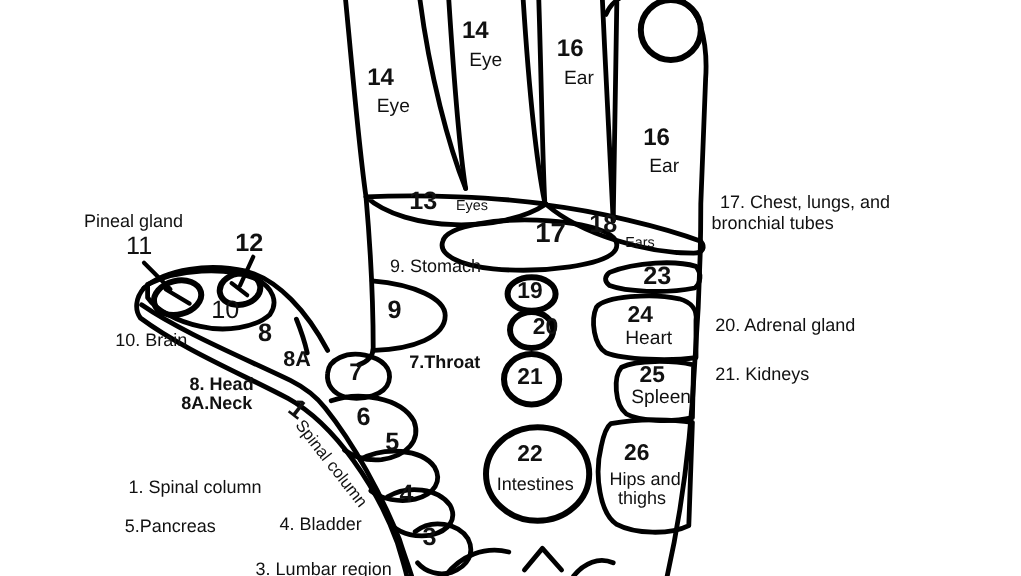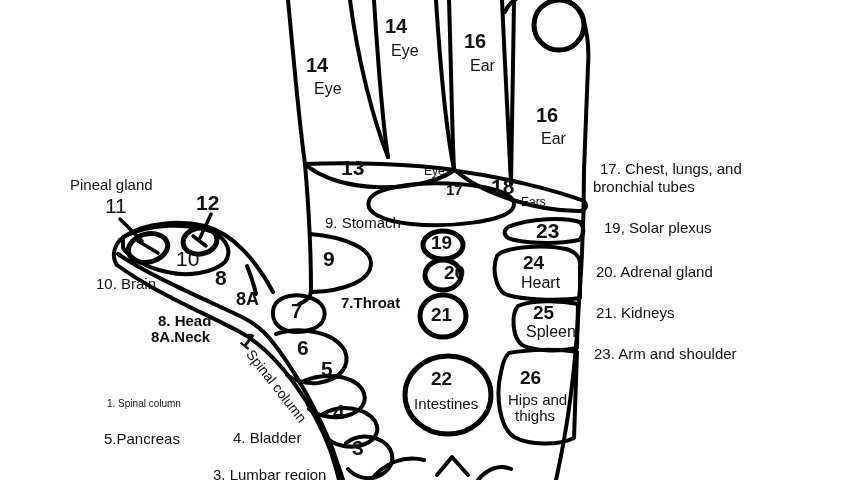--- a/index.html
+++ b/index.html
@@ -90,22 +90,22 @@
   <div class="lbl b" style="left:306px;top:55px;font-size:20px;">14</div>
   <div class="lbl" style="left:314px;top:81px;font-size:16px;">Eye</div>
   <div class="lbl b" style="left:385px;top:16px;font-size:20px;">14</div>
   <div class="lbl" style="left:391px;top:43px;font-size:16px;">Eye</div>
   <div class="lbl b" style="left:464px;top:31px;font-size:20px;">16</div>
   <div class="lbl" style="left:470px;top:58px;font-size:16px;">Ear</div>
   <div class="lbl b" style="left:536px;top:105px;font-size:20px;">16</div>
   <div class="lbl" style="left:541px;top:131px;font-size:16px;">Ear</div>
 
   <div class="lbl b" style="left:341px;top:157px;font-size:21px;">13</div>
-  <div class="lbl" style="left:380px;top:165px;font-size:12px;margin-left:44px;">Eyes</div>
-  <div class="lbl b" style="left:446px;top:182px;font-size:15px;">17</div>
+  <div class="lbl" style="left:380px;top:165px;font-size:12px;">Eyes</div>
+  <div class="lbl b" style="left:446px;top:182px;font-size:23px;">17</div>
   <div class="lbl b" style="left:491px;top:176px;font-size:21px;">18</div>
   <div class="lbl" style="left:521px;top:196px;font-size:12px;">Ears</div>
   <div class="lbl" style="left:325px;top:215px;font-size:15px;">9. Stomach</div>
   <div class="lbl b" style="left:323px;top:248px;font-size:21px;">9</div>
   <div class="lbl b" style="left:431px;top:233px;font-size:19px;">19</div>
   <div class="lbl b" style="left:431px;top:263px;font-size:19px;margin-left:13px;">20</div>
   <div class="lbl b" style="left:431px;top:305px;font-size:19px;text-align:center;">21</div>
   <div class="lbl b" style="left:536px;top:220px;font-size:21px;">23</div>
   <div class="lbl b" style="left:523px;top:253px;font-size:19px;">24</div>
   <div class="lbl" style="left:521px;top:275px;font-size:16px;">Heart</div>
@@ -127,25 +127,23 @@
   <div class="lbl b" style="left:297px;top:337px;font-size:21px;">6</div>
   <div class="lbl b" style="left:321px;top:358px;font-size:21px;">5</div>
   <div class="lbl b" style="left:333px;top:401px;font-size:21px;">4</div>
   <div class="lbl b" style="left:352px;top:437px;font-size:21px;">3</div>
   <div class="lbl" style="left:255px;top:347px;font-size:14px;transform:rotate(52deg);transform-origin:left top;">Spinal column</div>
 
   <div class="lbl" style="left:70px;top:177px;font-size:15px;">Pineal gland</div>
   <div class="lbl" style="left:96px;top:276px;font-size:15px;">10. Brain</div>
   <div class="lbl b" style="left:158px;top:313px;font-size:15px;">8. Head</div>
   <div class="lbl b" style="left:151px;top:329px;font-size:15px;">8A.Neck</div>
-  <div class="lbl" style="left:107px;top:399px;font-size:10px;">1. Spinal column</div>
+  <div class="lbl" style="left:107px;top:399px;font-size:15px;">1. Spinal column</div>
   <div class="lbl" style="left:104px;top:431px;font-size:15px;">5.Pancreas</div>
   <div class="lbl" style="left:233px;top:430px;font-size:15px;">4. Bladder</div>
   <div class="lbl" style="left:213px;top:467px;font-size:15px;">3. Lumbar region</div>
 
   <div class="lbl" style="left:600px;top:161px;font-size:15px;">17. Chest, lungs, and</div>
   <div class="lbl" style="left:593px;top:179px;font-size:15px;">bronchial tubes</div>
-  <div class="lbl" style="left:604px;top:220px;font-size:15px;">19, Solar plexus</div>
   <div class="lbl" style="left:596px;top:264px;font-size:15px;text-align:center;">20. Adrenal gland</div>
   <div class="lbl" style="left:596px;top:305px;font-size:15px;">21.  Kidneys</div>
-  <div class="lbl" style="left:594px;top:346px;font-size:15px;">23. Arm and shoulder</div>
 
 </div>
 
 </body></html>

